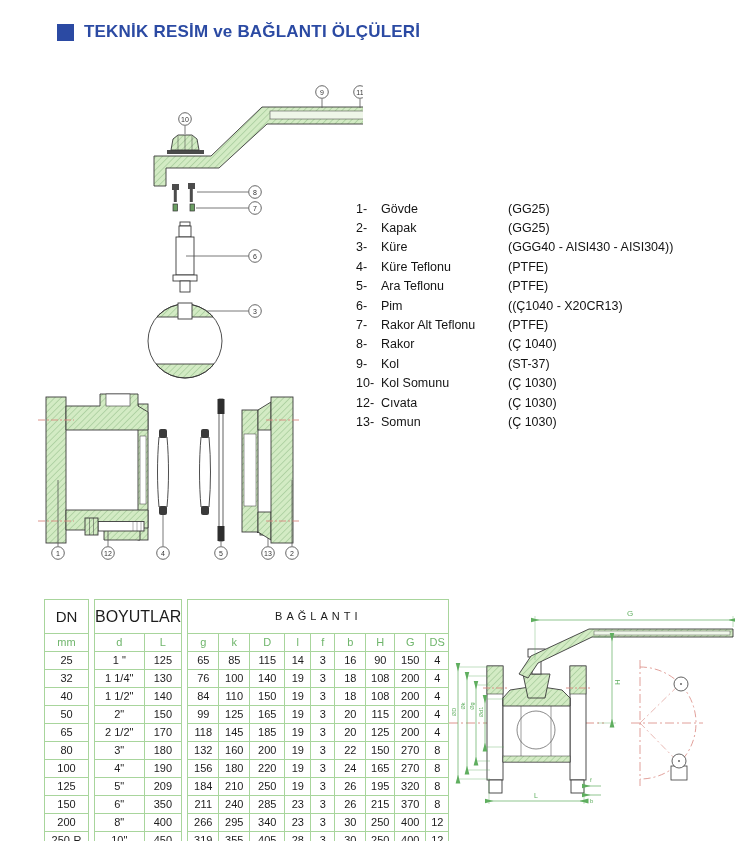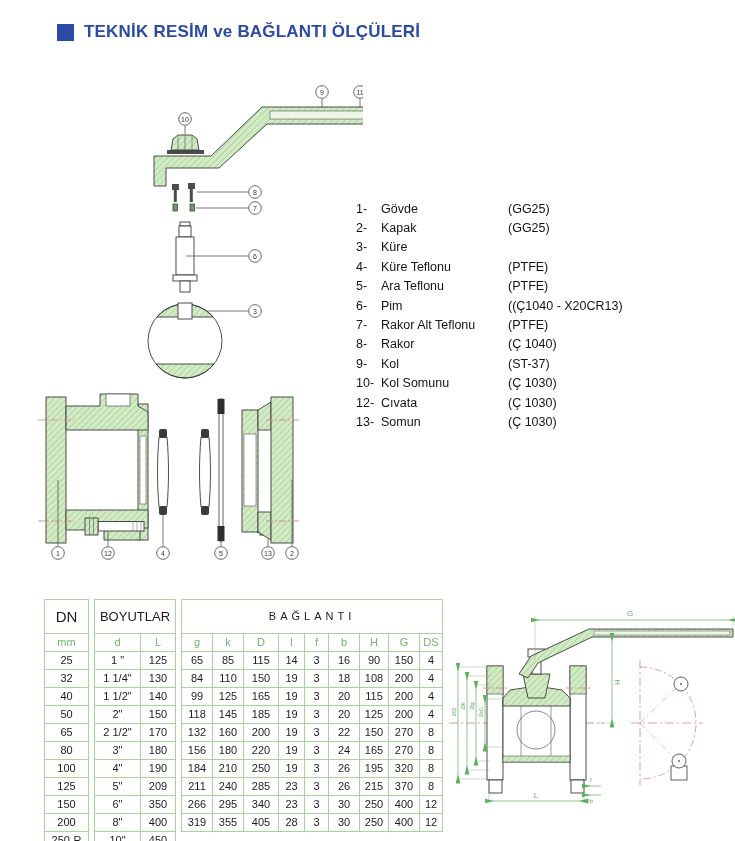--- a/index.html
+++ b/index.html
@@ -15,21 +15,21 @@
   .pnum{width:25px;}
   .pname{width:127px;}
   .pmat{flex:1;}
   
   .dims-table{position:absolute;left:44px;top:599px;display:flex;gap:5px;align-items:flex-start;}
   table{border-collapse:collapse;table-layout:fixed;}
   td,th{border:1px solid #a8d59c;padding:0;text-align:center;vertical-align:middle;
         font-weight:normal;height:17px;font-size:11px;color:#1c1c1c;line-height:1;}
   tr.grp th{height:33px;}
   th.dn{font-size:15px;}
-  th.boy{font-size:13px;}
+  th.boy{font-size:16px;}
   th.bag{font-size:11px;letter-spacing:4px;}
   tr.sub td{color:#6fb56b;font-size:11px;}
   
   .exploded{position:absolute;left:28px;top:78px;}
   .assembled{position:absolute;left:443px;top:598px;}
   svg text{font-family:"Liberation Sans", sans-serif;}
   .balloon-n{font-size:7px;fill:#333;}
   .dimlab{fill:#5fae5f;}
 </style>
 </head>
@@ -216,20 +216,21 @@
         <span class="pmat">(GG25)</span>
       </div>
       <div class="part-row">
         <span class="pnum">2-</span>
         <span class="pname">Kapak</span>
         <span class="pmat">(GG25)</span>
       </div>
       <div class="part-row">
         <span class="pnum">3-</span>
         <span class="pname">Küre</span>
+        <span class="pmat">(GGG40 - AISI430 - AISI304))</span>
       </div>
       <div class="part-row">
         <span class="pnum">4-</span>
         <span class="pname">Küre Teflonu</span>
         <span class="pmat">(PTFE)</span>
       </div>
       <div class="part-row">
         <span class="pnum">5-</span>
         <span class="pname">Ara Teflonu</span>
         <span class="pmat">(PTFE)</span>
@@ -415,20 +416,31 @@
             <td>85</td>
             <td>115</td>
             <td>14</td>
             <td>3</td>
             <td>16</td>
             <td>90</td>
             <td>150</td>
             <td>4</td>
           </tr>
           <tr>
+            <td>76</td>
+            <td>100</td>
+            <td>140</td>
+            <td>19</td>
+            <td>3</td>
+            <td>18</td>
+            <td>108</td>
+            <td>200</td>
+            <td>4</td>
+          </tr>
+          <tr>
             <td>84</td>
             <td>110</td>
             <td>150</td>
             <td>19</td>
             <td>3</td>
             <td>18</td>
             <td>108</td>
             <td>200</td>
             <td>4</td>
           </tr>

